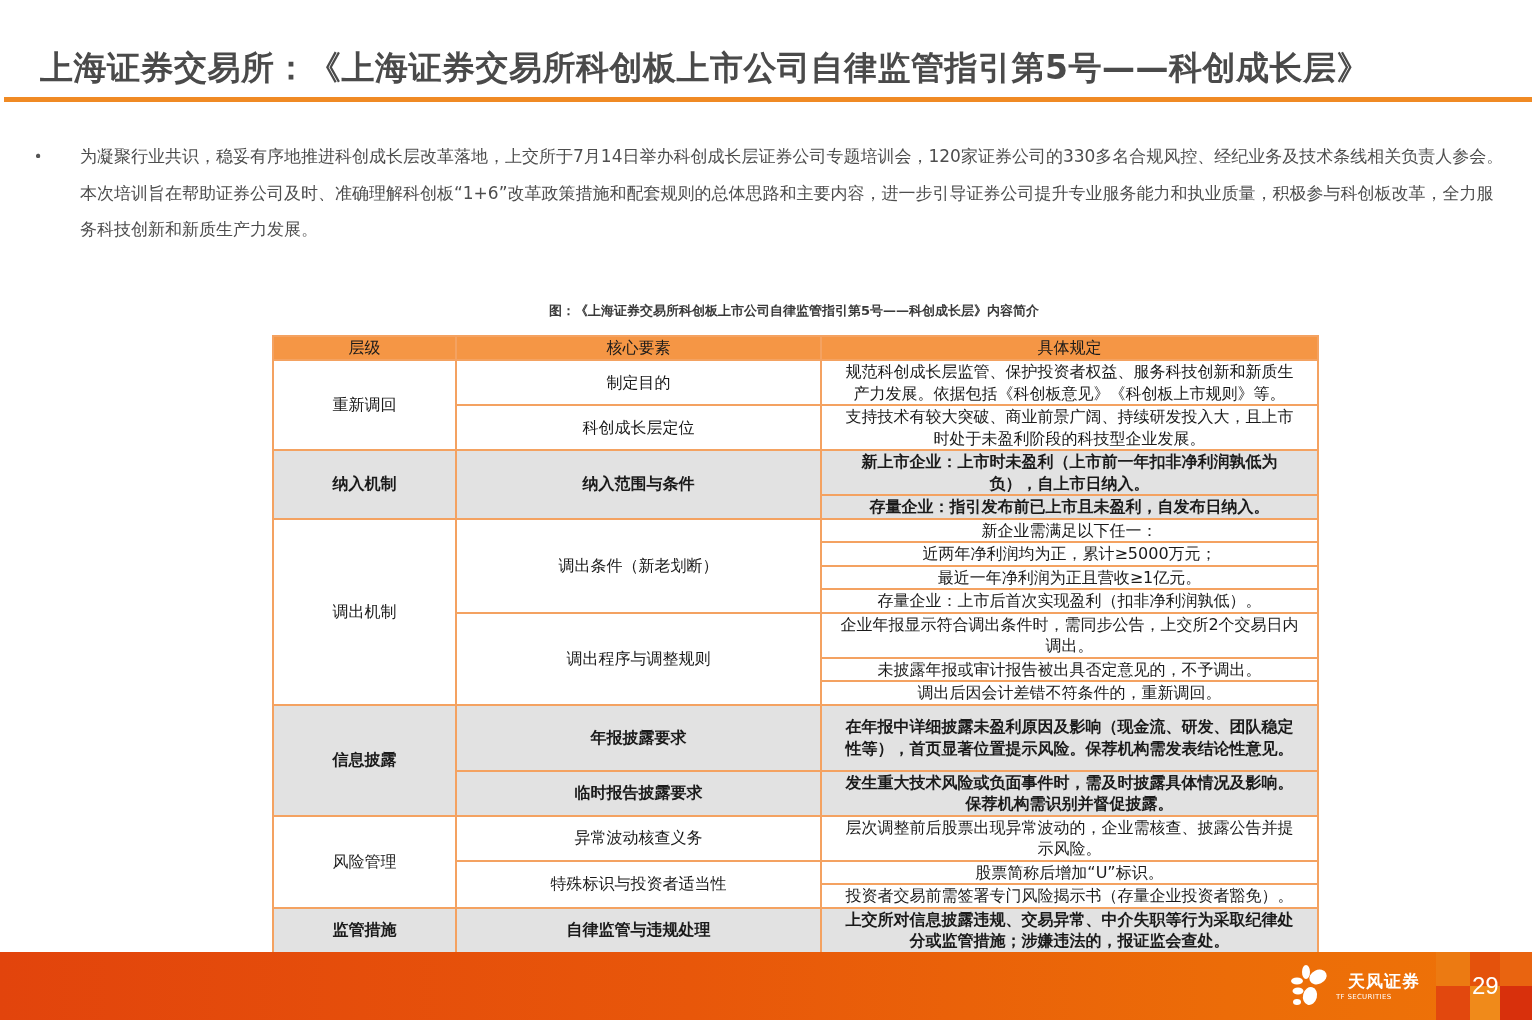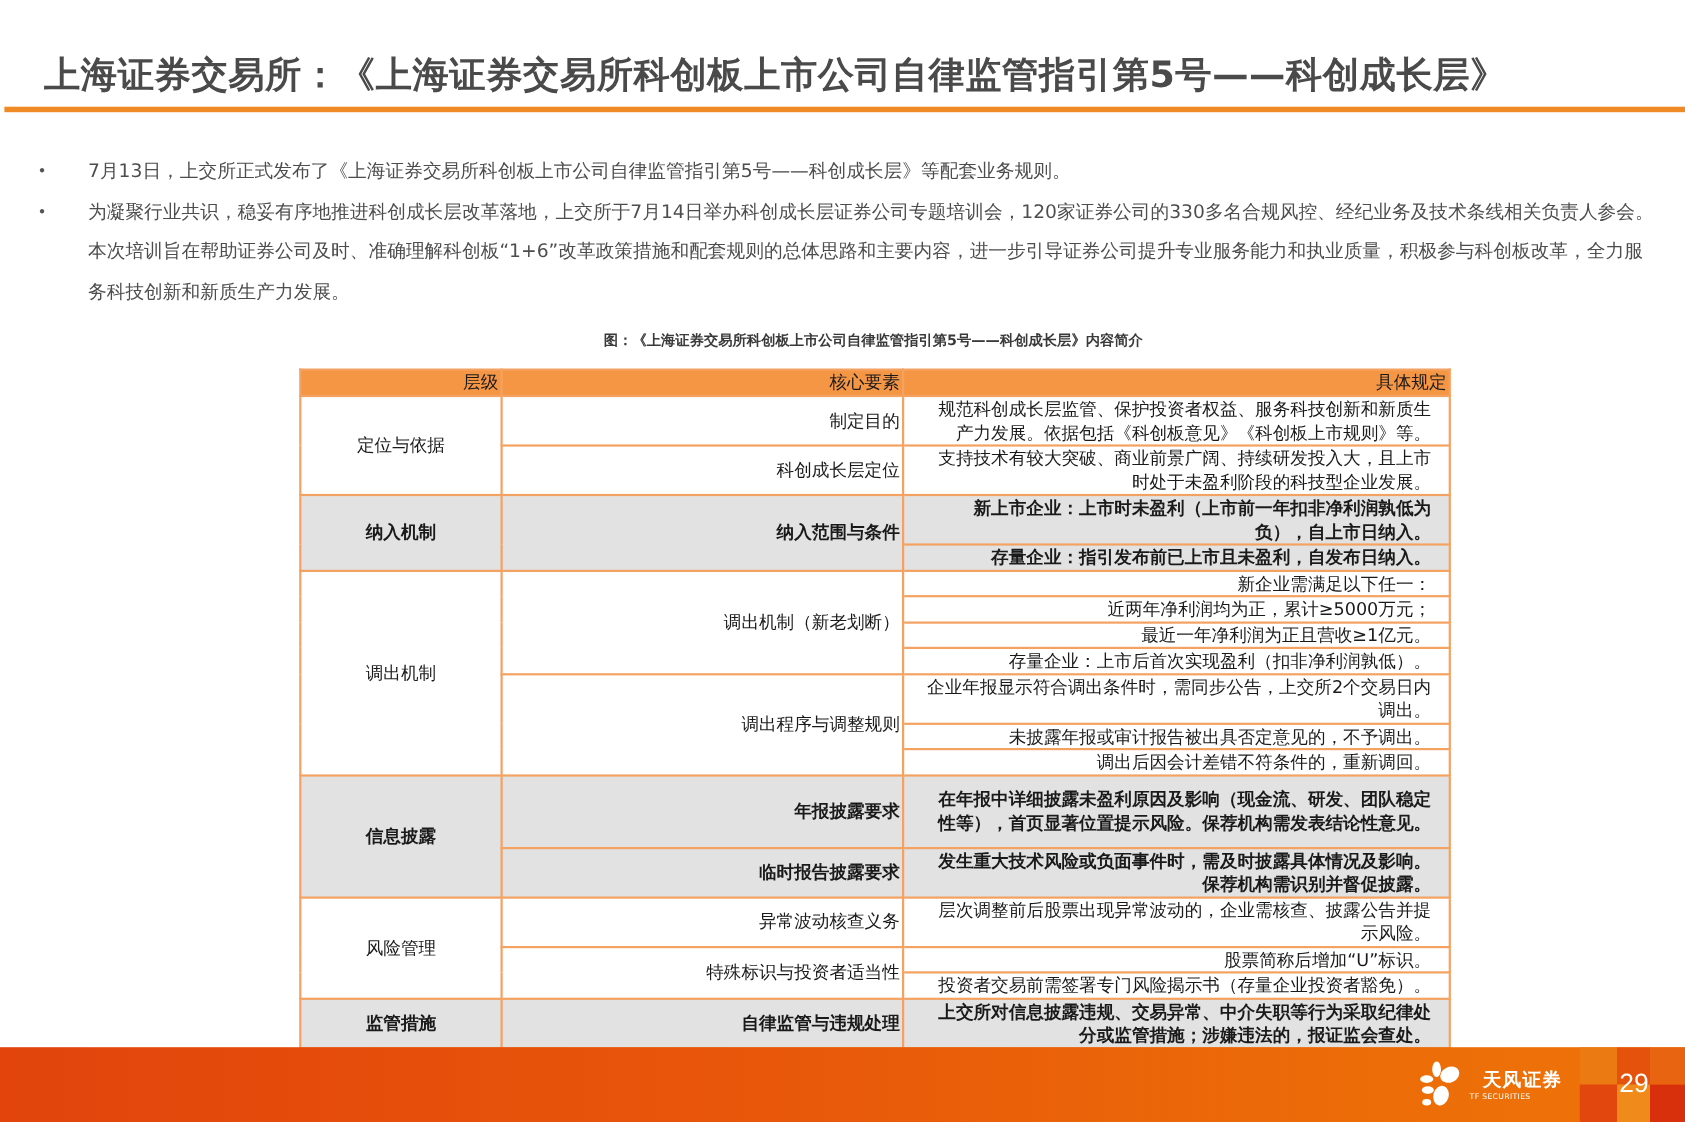--- a/index.html
+++ b/index.html
@@ -28,21 +28,21 @@
   table.rules {
     position: absolute; left: 272px; top: 335px; width: 1045px;
     border-collapse: collapse; table-layout: fixed;
     font-size: 16px; color: #1a1a1a;
   }
   table.rules col.c1 { width: 183px; }
   table.rules col.c2 { width: 365px; }
   table.rules col.c3 { width: 497px; }
   table.rules th, table.rules td {
     border: 2px solid #f4a261; padding: 0 2px; vertical-align: middle;
-    line-height: 22px; text-align: right; font-weight: normal;
+    line-height: 22px; text-align: center; font-weight: normal;
   }
   table.rules thead th { background: #f59645; color: #1a1a1a; height: 24px; line-height: 22px; }
   table.rules td.level { text-align: center; }
   table.rules td.detail { line-height: 21.5px; padding: 0 16px; white-space: normal; word-break: break-all; }
   tr.shade td { background: #e2e2e2; font-weight: bold; }
   tr.plain td { background: #ffffff; }
 
   .footer {
     position: absolute; left: 0; top: 952px; width: 1532px; height: 68px;
     background: linear-gradient(90deg, #e2440c 0%, #e8570a 45%, #ec6c08 80%, #ee7308 100%);
@@ -60,21 +60,20 @@
 </style>
 </head>
 <body>
 
 <div class="title">上海证券交易所：《上海证券交易所科创板上市公司自律监管指引第5号——科创成长层》</div>
 <div class="title-rule"></div>
 
 <div class="bullets">
   <div class="bullet">
     <span class="dot">•</span>
-    <span>7月13日，上交所正式发布了《上海证券交易所科创板上市公司自律监管指引第5号——科创成长层》等配套业务规则。</span>
   </div>
   <div class="bullet">
     <span class="dot">•</span>
     <span>为凝聚行业共识，稳妥有序地推进科创成长层改革落地，上交所于7月14日举办科创成长层证券公司专题培训会，120家证券公司的330多名合规风控、经纪业务及技术条线相关负责人参会。本次培训旨在帮助证券公司及时、准确理解科创板“1+6”改革政策措施和配套规则的总体思路和主要内容，进一步引导证券公司提升专业服务能力和执业质量，积极参与科创板改革，全力服务科技创新和新质生产力发展。</span>
   </div>
 </div>
 
 <div class="figure-caption">图：《上海证券交易所科创板上市公司自律监管指引第5号——科创成长层》内容简介</div>
 
 <table class="rules">
@@ -86,41 +85,41 @@
   <thead>
     <tr>
       <th>层级</th>
       <th>核心要素</th>
       <th>具体规定</th>
     </tr>
   </thead>
   <tbody>
 
     <tr class="plain" style="height:45px">
-      <td class="level" rowspan="2">定位与依据</td>
+      <td class="level" rowspan="2">重新调回</td>
       <td>制定目的</td>
       <td class="detail">规范科创成长层监管、保护投资者权益、服务科技创新和新质生产力发展。依据包括《科创板意见》《科创板上市规则》等。</td>
     </tr>
     <tr class="plain" style="height:44px">
       <td>科创成长层定位</td>
       <td class="detail">支持技术有较大突破、商业前景广阔、持续研发投入大，且上市时处于未盈利阶段的科技型企业发展。</td>
     </tr>
 
     <tr class="shade" style="height:44px">
       <td class="level" rowspan="2">纳入机制</td>
       <td rowspan="2">纳入范围与条件</td>
       <td class="detail">新上市企业：上市时未盈利（上市前一年扣非净利润孰低为负），自上市日纳入。</td>
     </tr>
     <tr class="shade" style="height:23px">
       <td class="detail">存量企业：指引发布前已上市且未盈利，自发布日纳入。</td>
     </tr>
 
     <tr class="plain" style="height:23px">
       <td class="level" rowspan="7">调出机制</td>
-      <td rowspan="4">调出机制（新老划断）</td>
+      <td rowspan="4">调出条件（新老划断）</td>
       <td class="detail">新企业需满足以下任一：</td>
     </tr>
     <tr class="plain" style="height:23px">
       <td class="detail">近两年净利润均为正，累计≥5000万元；</td>
     </tr>
     <tr class="plain" style="height:23px">
       <td class="detail">最近一年净利润为正且营收≥1亿元。</td>
     </tr>
     <tr class="plain" style="height:23px">
       <td class="detail">存量企业：上市后首次实现盈利（扣非净利润孰低）。</td>

